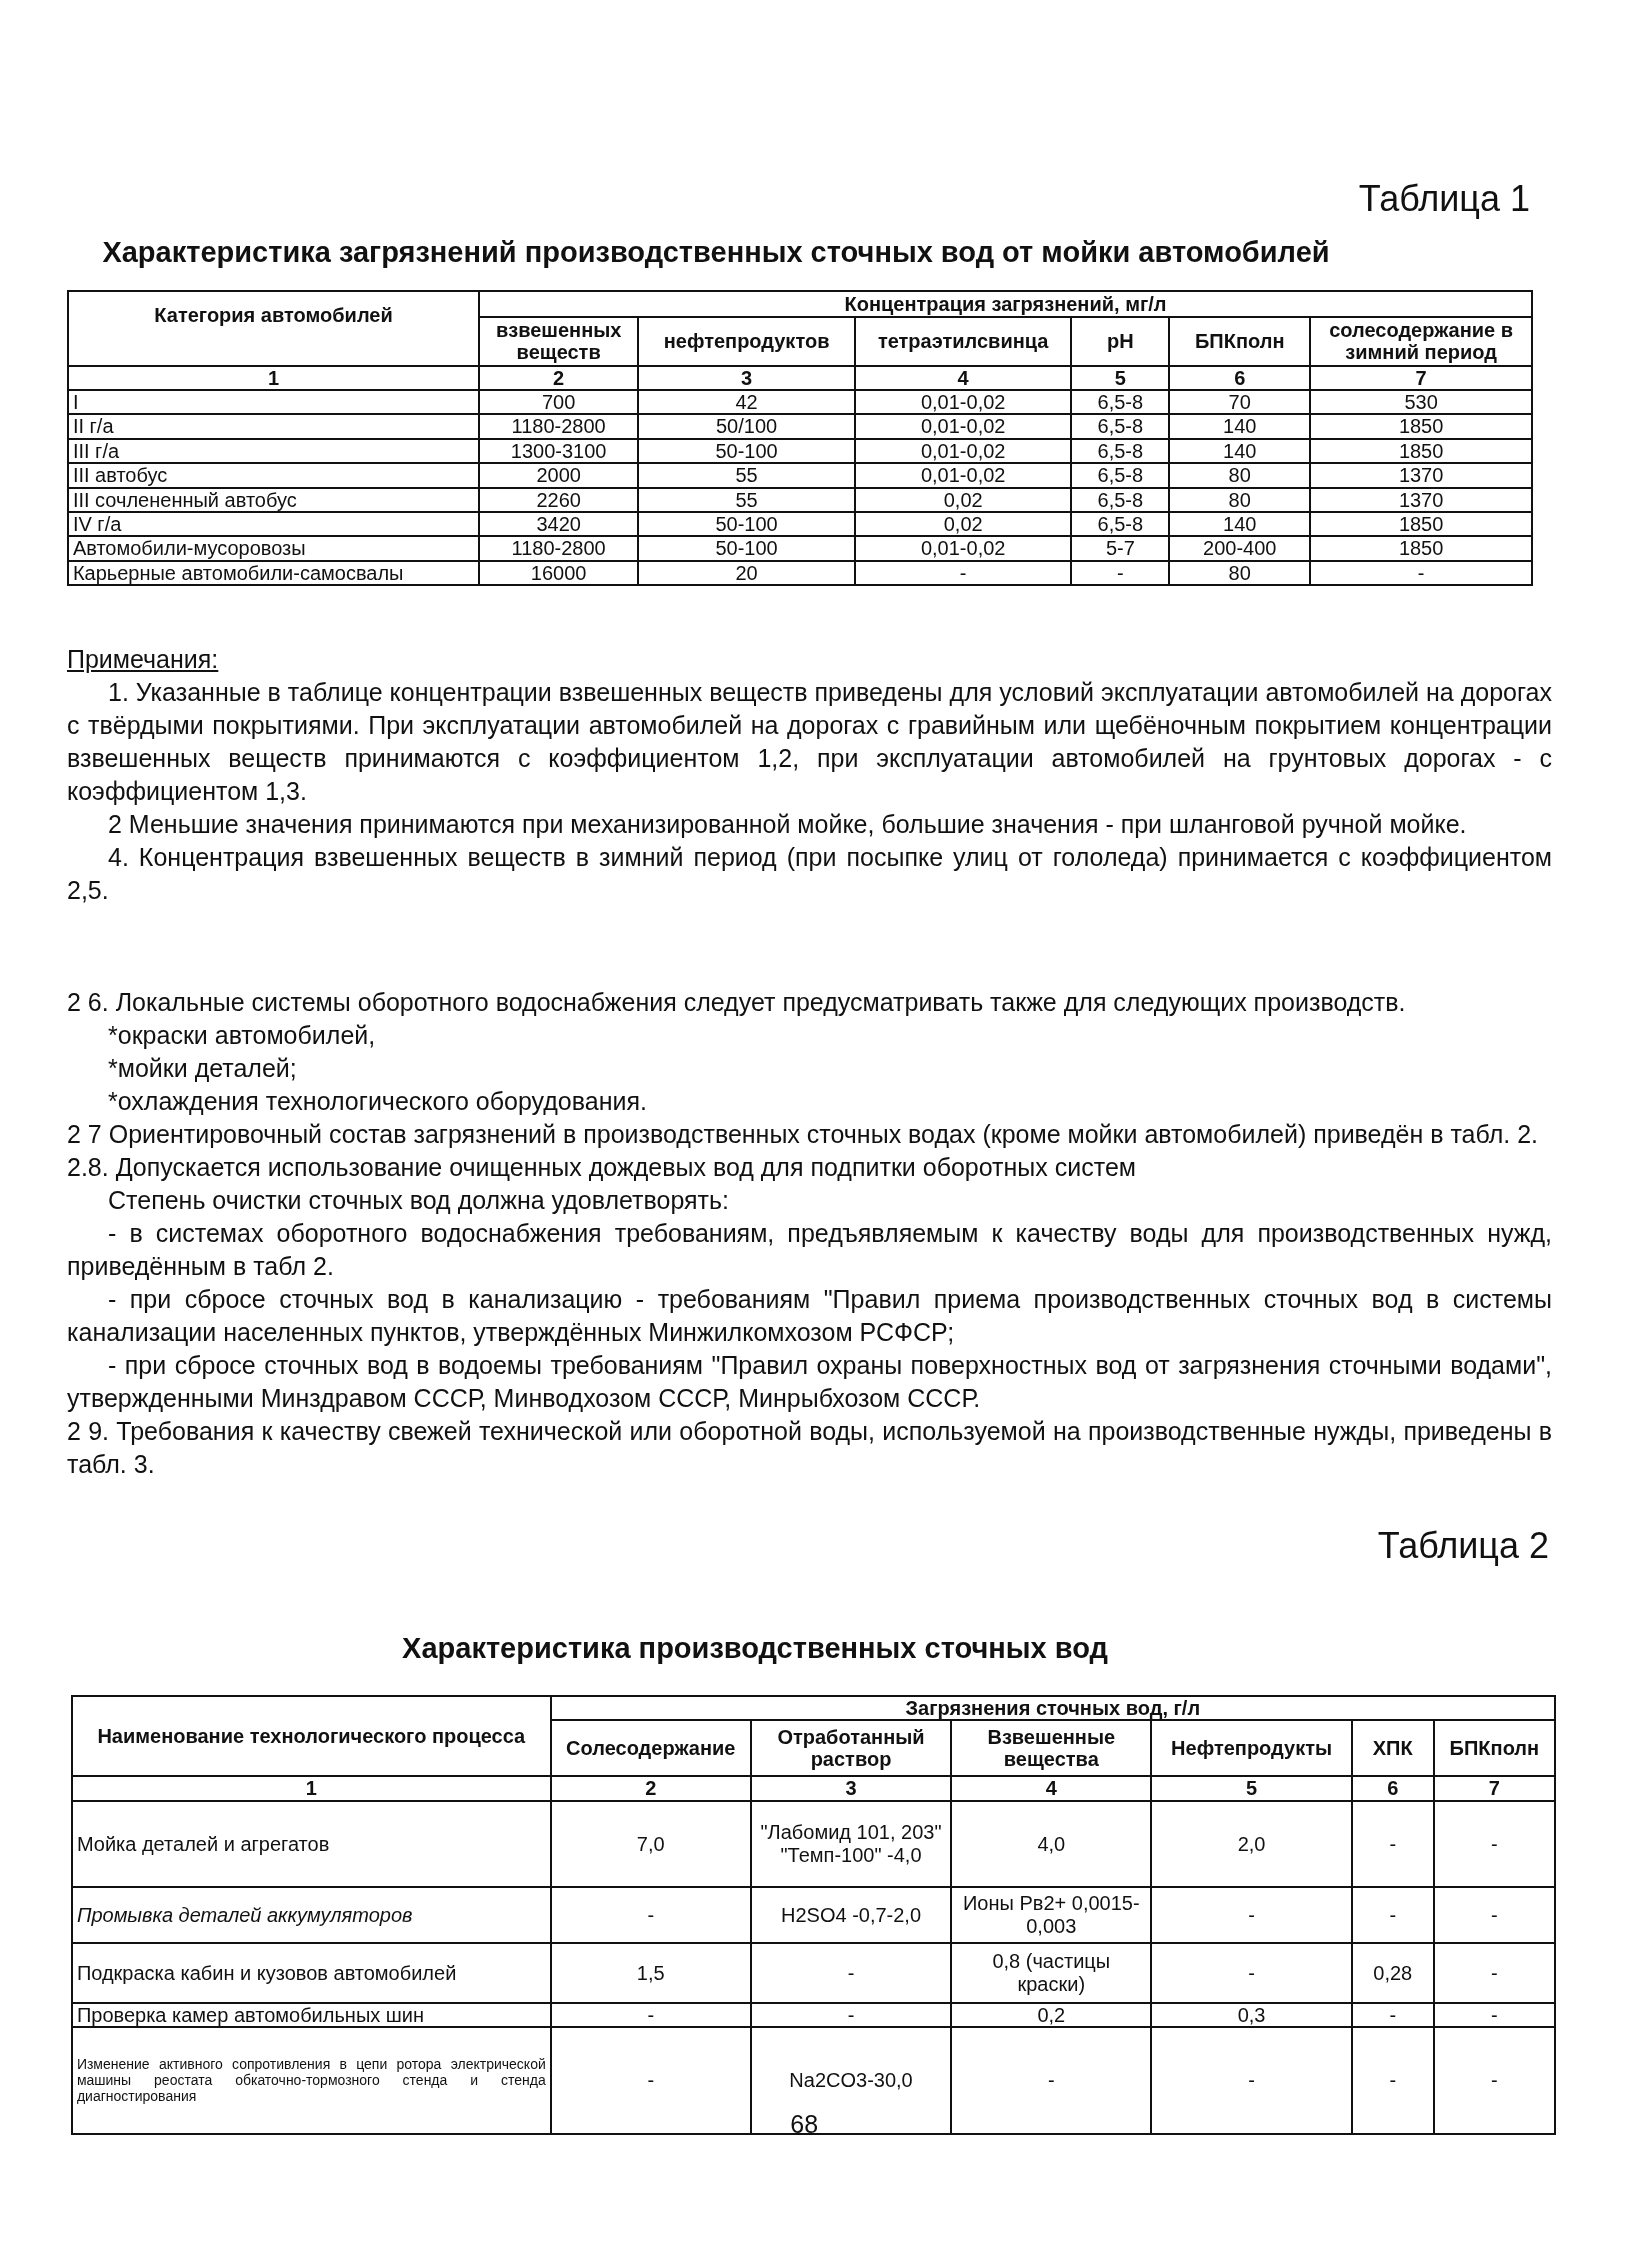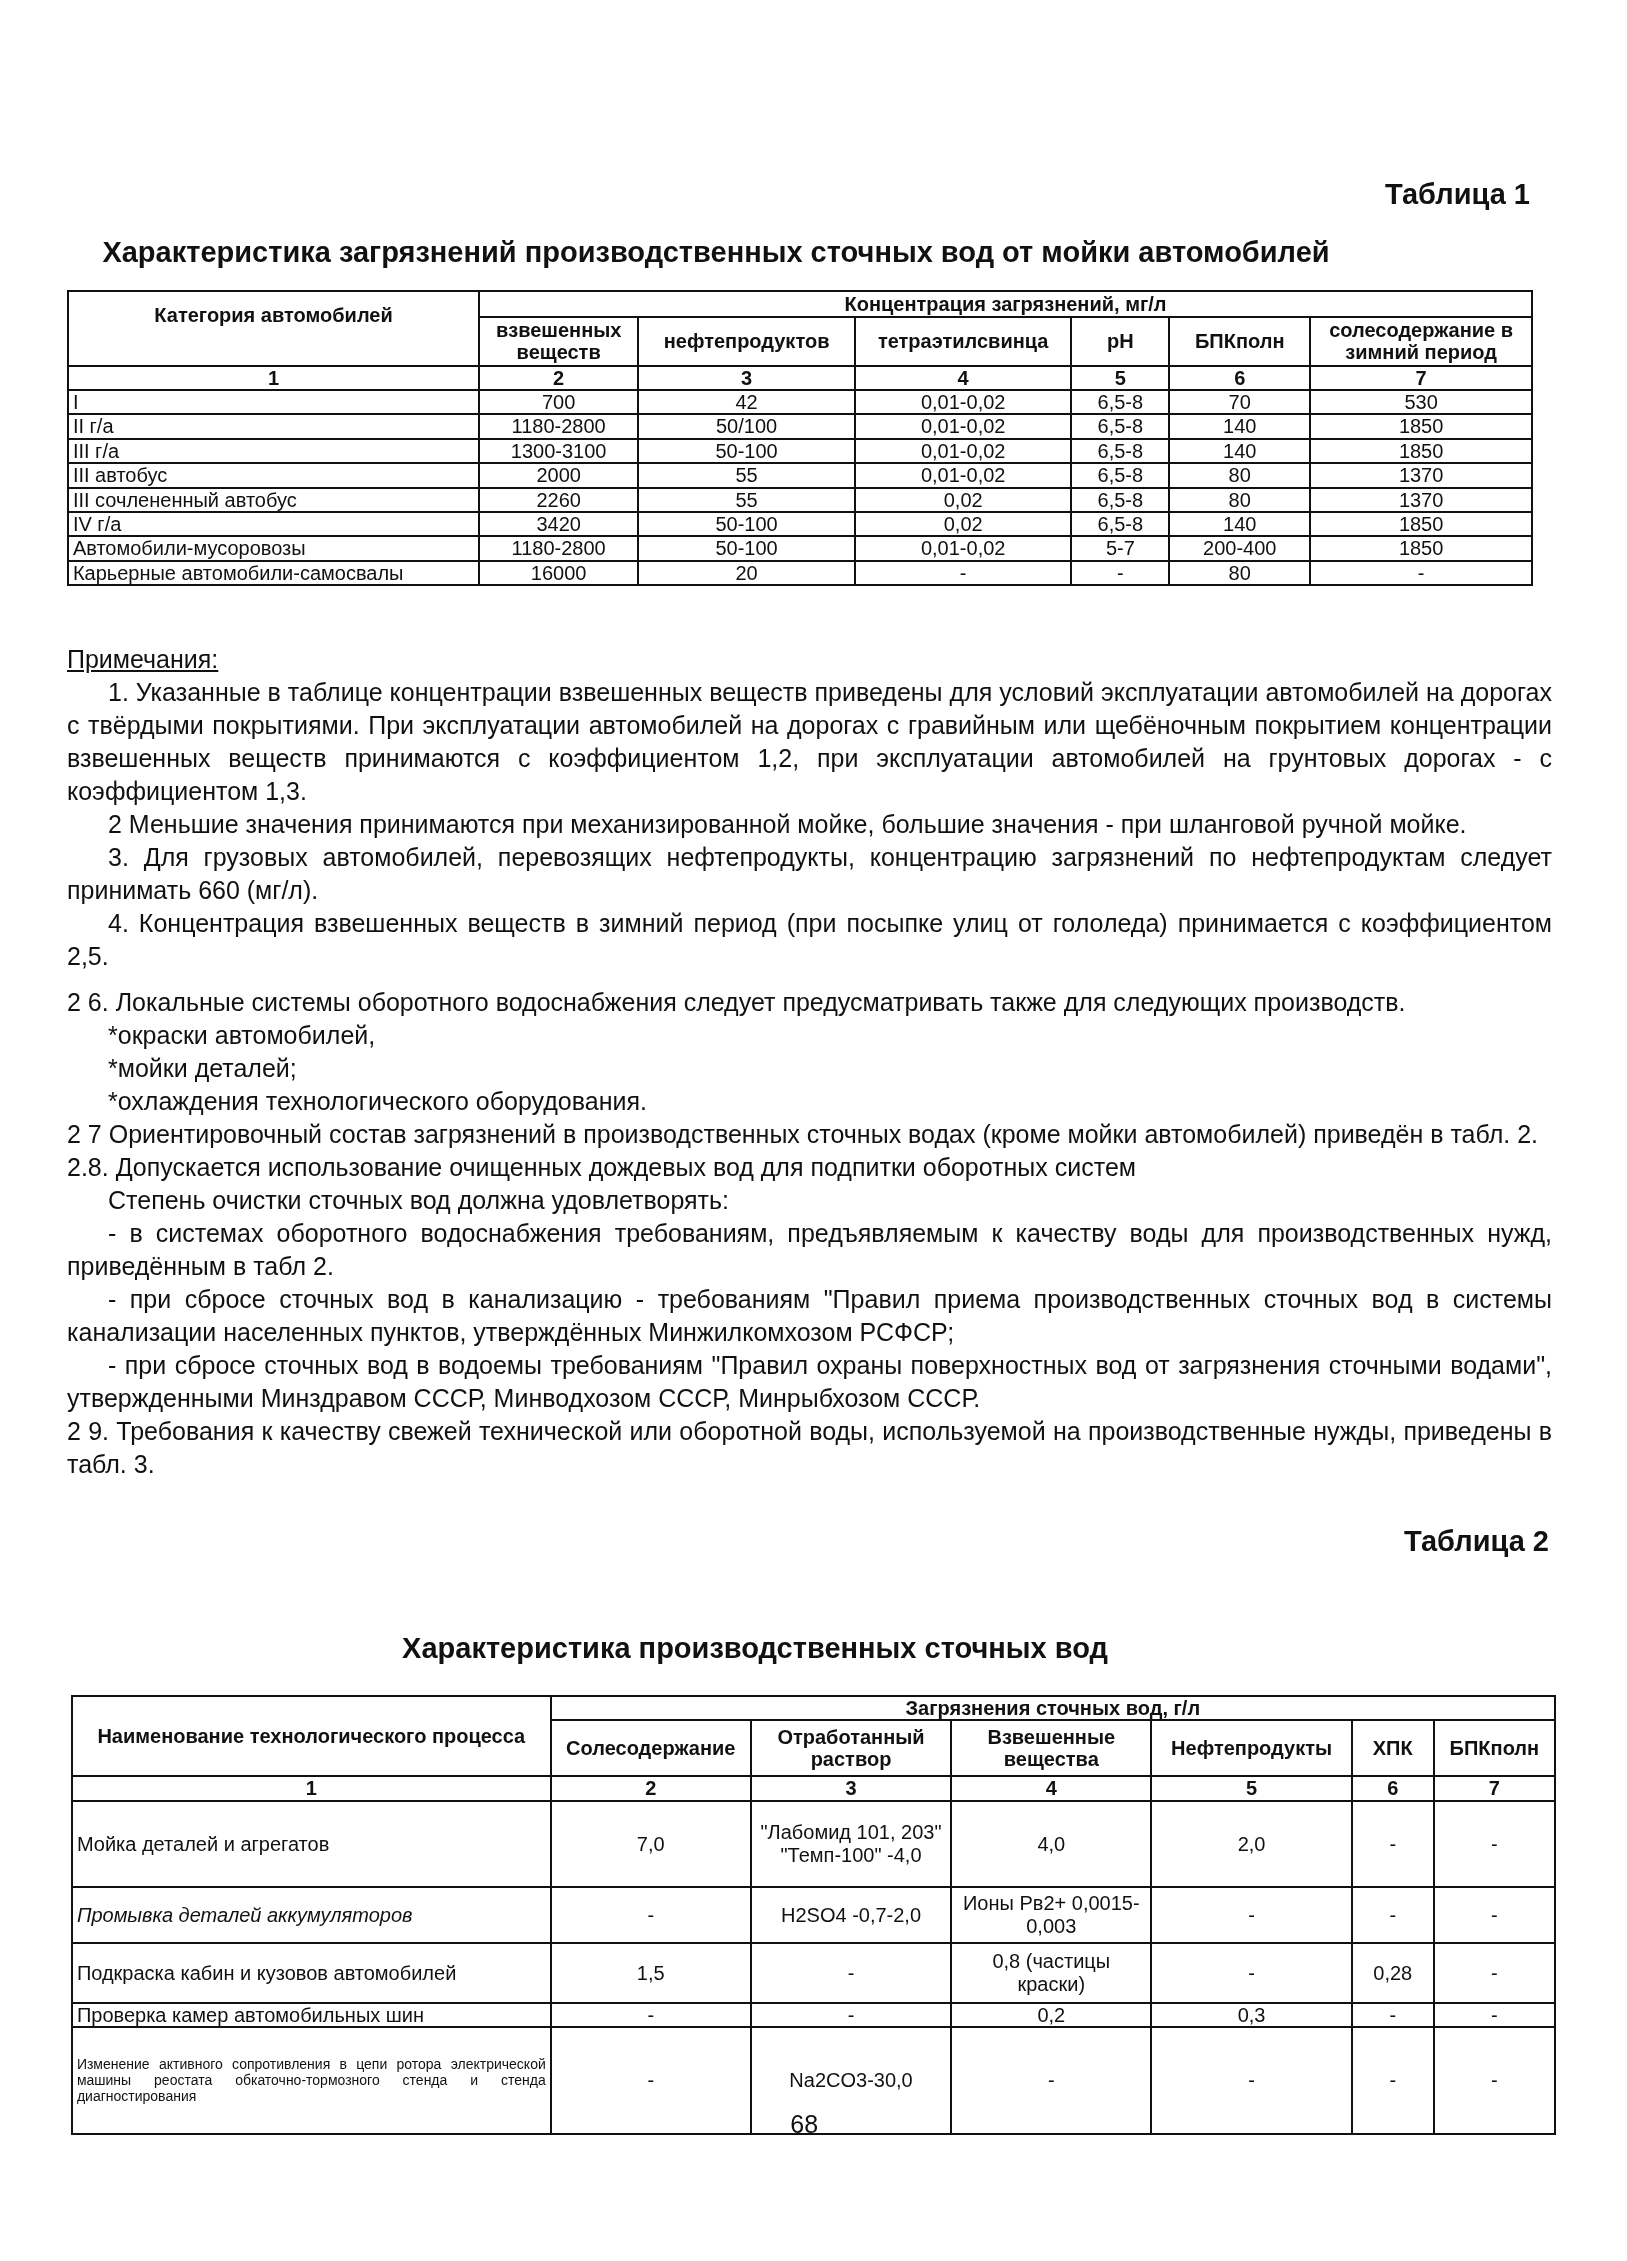--- a/index.html
+++ b/index.html
@@ -1,19 +1,19 @@
 <!DOCTYPE html>
 <html style="font-size:10.5px"><head>
 <meta charset="utf-8">
 <style>
   html, body { margin: 0; padding: 0; background: #ffffff; }
   body { width: 1628px; height: 2261px; position: relative; overflow: hidden;
          font-family: "Liberation Sans", sans-serif; color: #111; }
   .page { position: absolute; left: 0; top: 0; width: 1628px; height: 2261px; }
-  .table-no { position: absolute; right: 98px; font-weight: bold; font-size: 29px; }
+  .table-no { position: absolute; right: 98px; font-weight: normal; font-size: 36px; }
   .table-no.t1 { top: 178px; right: 98px; }
   .table-no.t2 { top: 1525px; right: 79px; }
   .table-title { position: absolute; left: 0; width: 1628px; text-align: center; font-weight: bold; font-size: 29px; }
   .table-title.t1 { top: 236px; left: -98px; }
   .table-title.t2 { top: 1632px; left: -59px; }
 
   table.grid { position: absolute; border-collapse: collapse; table-layout: fixed; }
   table.grid td { border: 2px solid #111; padding: 0 3.9px; font-size: 20px; vertical-align: middle; line-height: 1.12; }
   table.grid td.c { text-align: center; }
   table.grid td.l { text-align: left; }
@@ -150,21 +150,20 @@
           <td class="c">80</td>
           <td class="c">-</td>
         </tr>
       </tbody>
   </table>
 
   <div class="notes" id="notes" style="top:643px">
     <p class="head">Примечания:</p>
     <p class="ind">1. Указанные в таблице концентрации взвешенных веществ приведены для условий эксплуатации автомобилей на дорогах с твёрдыми покрытиями. При эксплуатации автомобилей на дорогах с гравийным или щебёночным покрытием концентрации взвешенных веществ принимаются с коэффициентом 1,2, при эксплуатации автомобилей на грунтовых дорогах - с коэффициентом 1,3.</p>
     <p class="ind">2 Меньшие значения принимаются при механизированной мойке, большие значения - при шланговой ручной мойке.</p>
-    <p class="ind">3. Для грузовых автомобилей, перевозящих нефтепродукты, концентрацию загрязнений по нефтепродуктам следует принимать 660 (мг/л).</p>
     <p class="ind">4. Концентрация взвешенных веществ в зимний период (при посыпке улиц от гололеда) принимается с коэффициентом 2,5.</p>
   </div>
 
   <div class="notes" style="top:986px">
     <p>2 6. Локальные системы оборотного водоснабжения следует предусматривать также для следующих производств.</p>
     <p class="ind">*окраски автомобилей,</p>
     <p class="ind">*мойки деталей;</p>
     <p class="ind">*охлаждения технологического оборудования.</p>
     <p>2 7 Ориентировочный состав загрязнений в производственных сточных водах (кроме мойки автомобилей) приведён в табл. 2.</p>
     <p>2.8. Допускается использование очищенных дождевых вод для подпитки оборотных систем</p>

